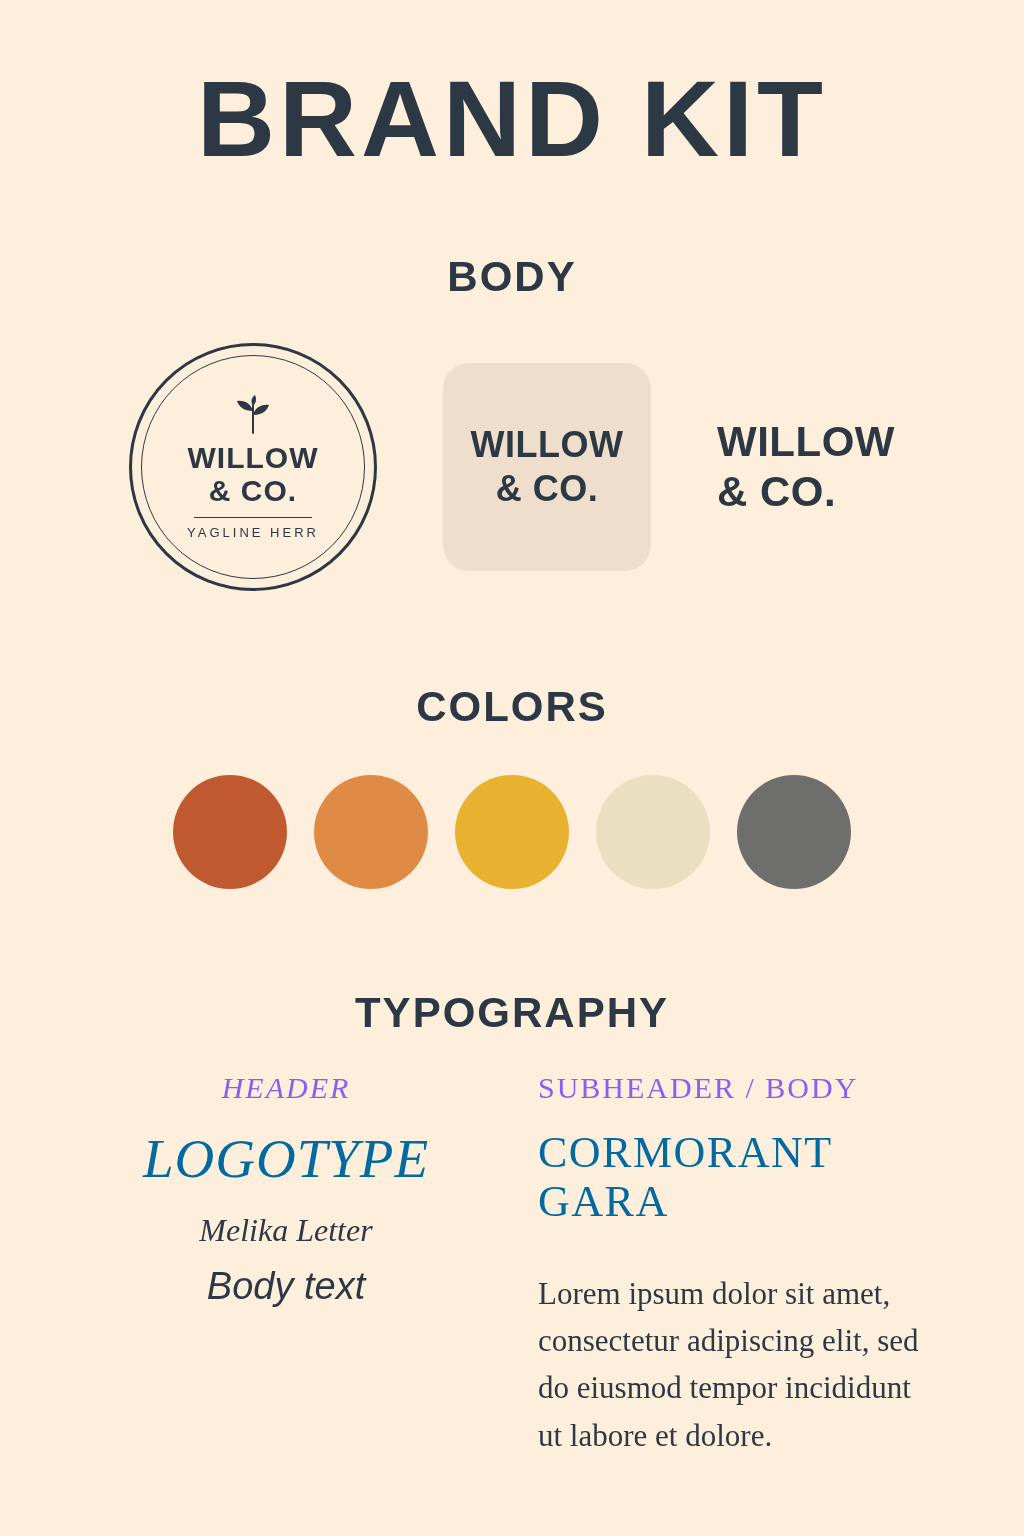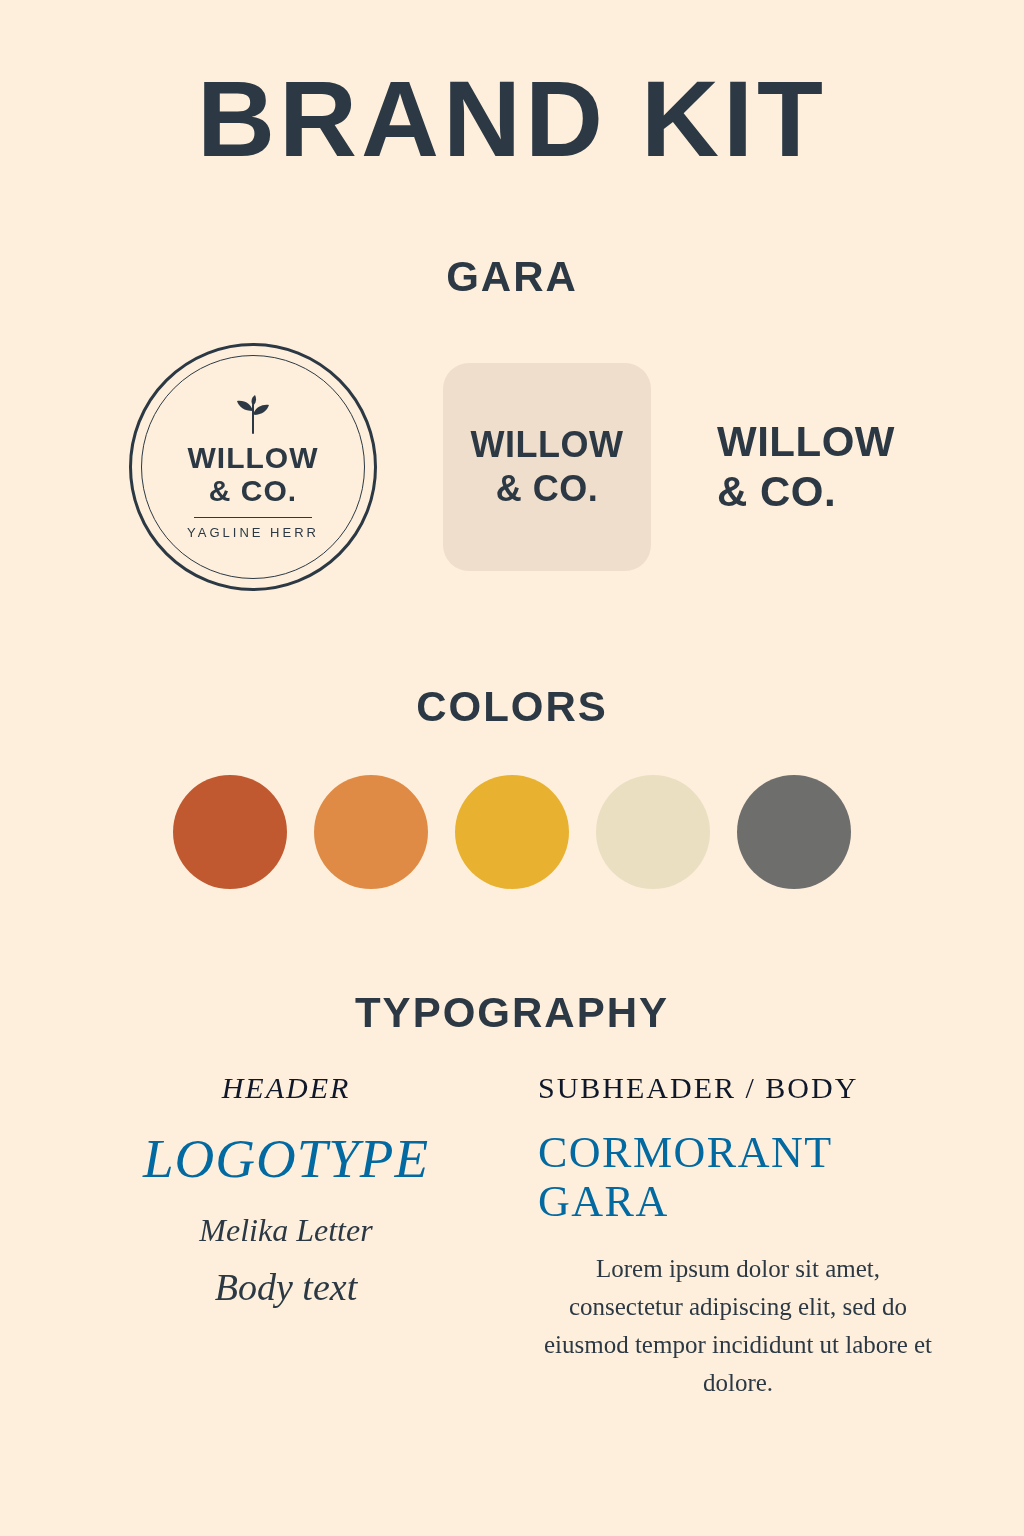--- a/index.html
+++ b/index.html
@@ -161,21 +161,21 @@
     box-sizing: border-box;
   }
   .type-col { width: 400px; }
   .type-col.left { text-align: center; }
   .type-col.right { text-align: left; }
 
   .type-label {
     font-family: "Liberation Serif", serif;
     font-size: 30px;
     letter-spacing: 2px;
-    color: #0f172a;
+    color: #8b5cf6;
   }
   .type-label.italic { font-style: italic; }
 
   .type-display {
     font-family: "Liberation Serif", serif;
     font-size: 55px;
     letter-spacing: 1px;
     color: #0369a1;
     margin-top: 24px;
     line-height: 1.1;
@@ -196,44 +196,43 @@
 
   .type-heading-sans {
     font-family: "Liberation Sans", sans-serif;
     font-weight: bold;
     font-size: 42px;
     letter-spacing: 1px;
     color: #2C3944;
     margin-top: 58px;
   }
   .type-body-italic {
-    font-family: Liberation Serif, serif;
+    font-family: Liberation Sans, sans-serif;
     font-style: italic;
     font-size: 38px;
     color: #2C3944;
     margin-top: 16px;
   }
 
   .type-paragraph {
     font-family: "Liberation Serif", serif;
-    font-size: 25px;
+    font-size: 31px;
     line-height: 1.52;
     color: #2C3944;
-    margin-top: 24px;
-    text-align: center;
+    margin-top: 44px;
   }
 </style>
 </head>
 <body>
 
 <div class="page">
 
   <h1 class="title">BRAND KIT</h1>
 
-  <h2 id="logos-heading" class="section-heading">GARA</h2>
+  <h2 id="logos-heading" class="section-heading">BODY</h2>
 
   <div class="logos-row">
 
     <div class="badge-logo">
       <div class="badge-inner">
         <span class="leaf-mark">
           <svg width="50" height="40" viewBox="0 0 50 40" fill="none" xmlns="http://www.w3.org/2000/svg">
             <path d="M25 38 C25 26, 25 18, 25 10" stroke="#2C3944" stroke-width="2" stroke-linecap="round"></path>
             <path d="M25 16 C16 16, 11 12, 9 6 C17 5, 23 9, 25 16 Z" fill="#2C3944"></path>
             <path d="M25 20 C34 20, 39 16, 41 10 C33 9, 27 13, 25 20 Z" fill="#2C3944"></path>

